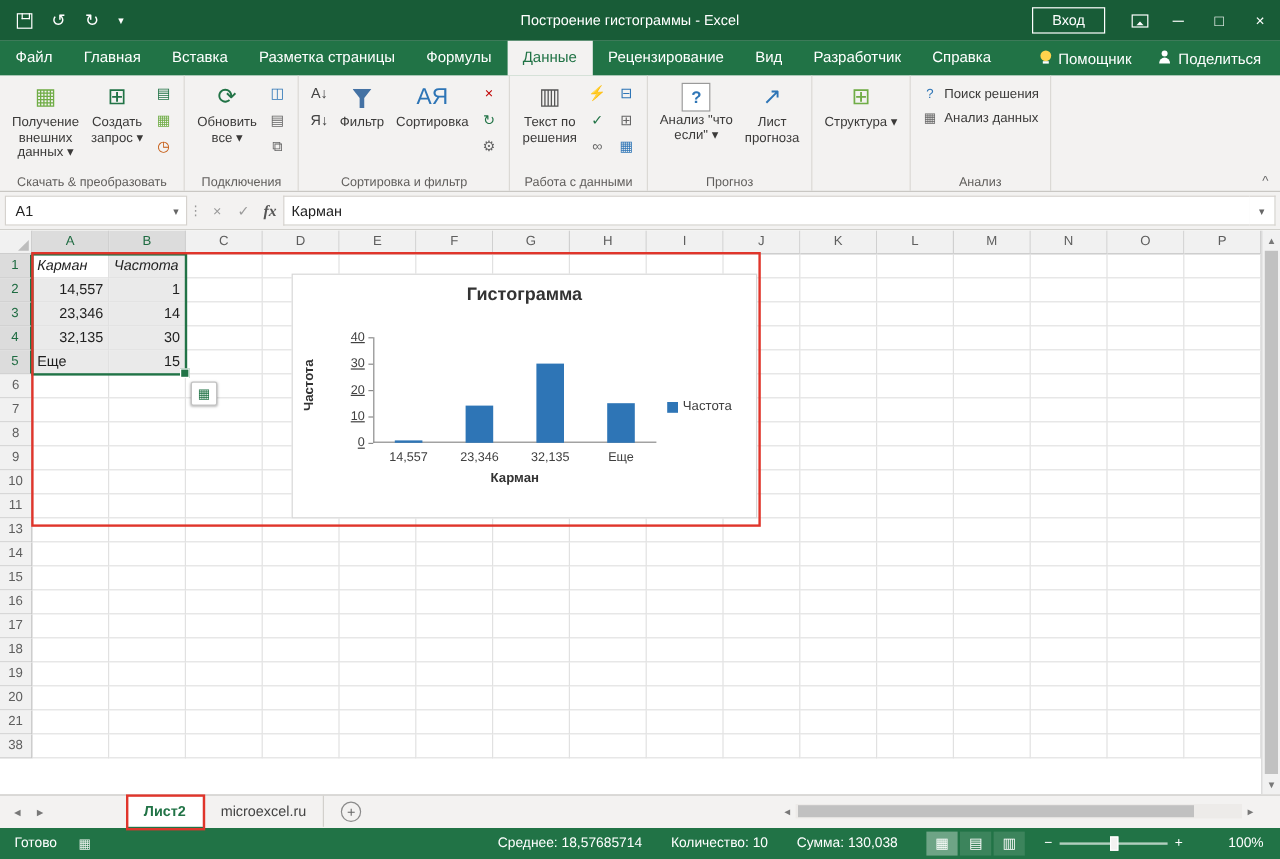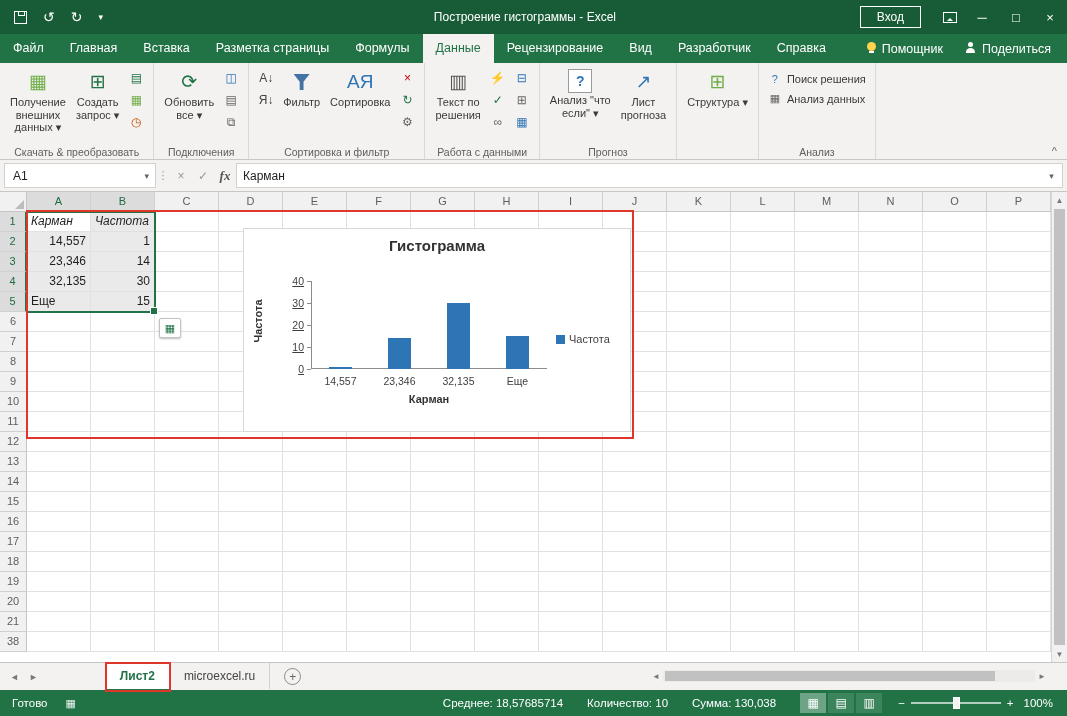--- a/index.html
+++ b/index.html
@@ -124,21 +124,21 @@
   .sb-mode { padding-left:12px; }
   .sb-icon { margin-left:18px; font-size:11px; opacity:.9; }
   .sb-spacer { flex:1; }
   .sb-stat { margin-right:24px; white-space:nowrap; }
   .sb-views { display:flex; gap:2px; margin-right:16px; }
   .sbv { width:26px; height:20px; display:flex; align-items:center; justify-content:center; font-size:12px; background:rgba(255,255,255,.12); }
   .sbv.active { background:rgba(255,255,255,.35); }
   .sb-zoom { display:flex; align-items:center; gap:6px; margin-right:10px; }
   .zoom-track { width:90px; height:2px; background:rgba(255,255,255,.65); position:relative; }
   .zoom-thumb { position:absolute; left:42px; top:-5px; width:7px; height:12px; background:#F3F2F1; border:1px solid #fff; }
-  .sb-zoomval { margin-right:14px; }
+  .sb-zoomval { margin-right:14px;margin-left:28px; }
 </style>
 </head>
 <body>
 
 <div class="app">
 
   <div class="titlebar">
     <div class="qat">
       <span class="save-icon"></span>
       <span class="qat-icon">↺</span>
@@ -558,39 +558,20 @@
           <div class="cell"></div>
           <div class="cell"></div>
           <div class="cell"></div>
           <div class="cell"></div>
           <div class="cell"></div>
           <div class="cell"></div>
           <div class="cell"></div>
           <div class="cell"></div>
         </div>
         <div class="grow">
-          <div class="rowhead">12</div>
-          <div class="cell"></div>
-          <div class="cell"></div>
-          <div class="cell"></div>
-          <div class="cell"></div>
-          <div class="cell"></div>
-          <div class="cell"></div>
-          <div class="cell"></div>
-          <div class="cell"></div>
-          <div class="cell"></div>
-          <div class="cell"></div>
-          <div class="cell"></div>
-          <div class="cell"></div>
-          <div class="cell"></div>
-          <div class="cell"></div>
-          <div class="cell"></div>
-          <div class="cell"></div>
-        </div>
-        <div class="grow">
           <div class="rowhead">13</div>
           <div class="cell"></div>
           <div class="cell"></div>
           <div class="cell"></div>
           <div class="cell"></div>
           <div class="cell"></div>
           <div class="cell"></div>
           <div class="cell"></div>
           <div class="cell"></div>
           <div class="cell"></div>

